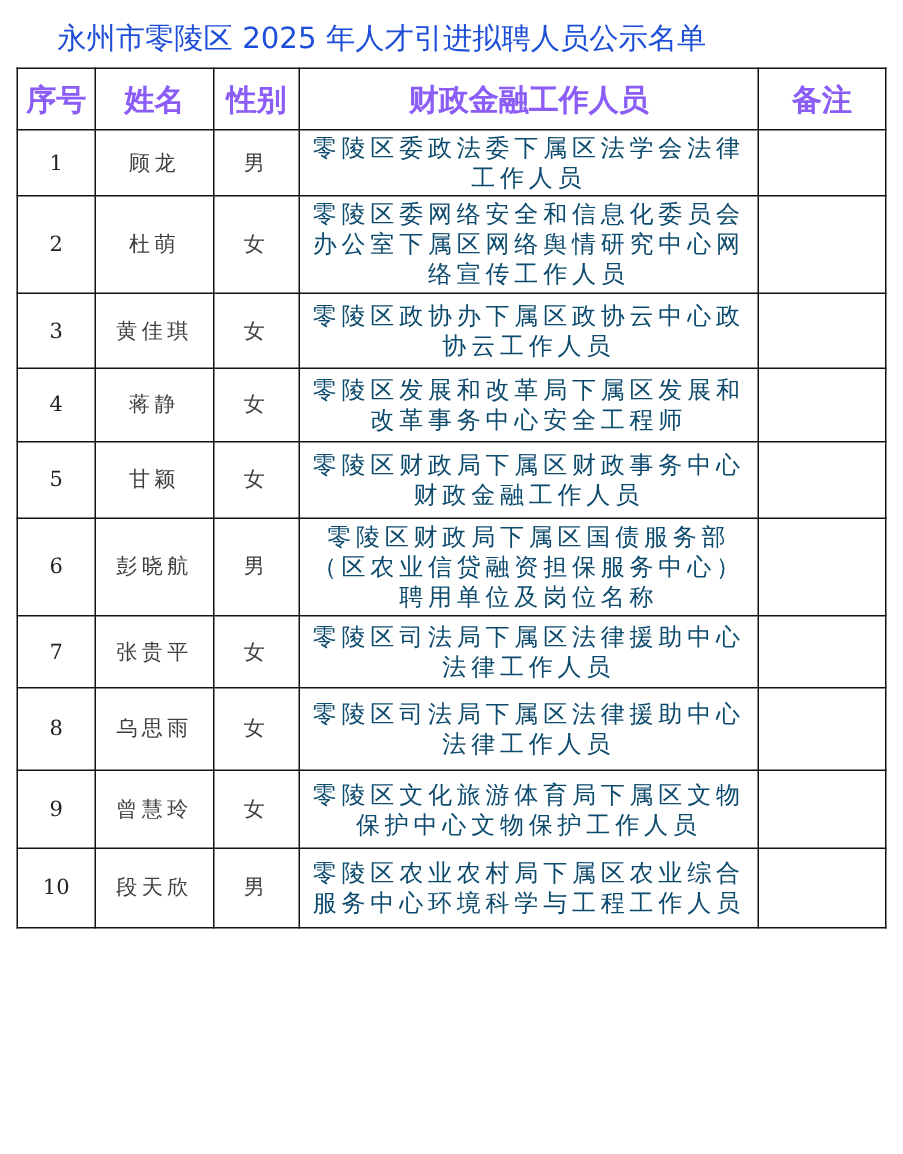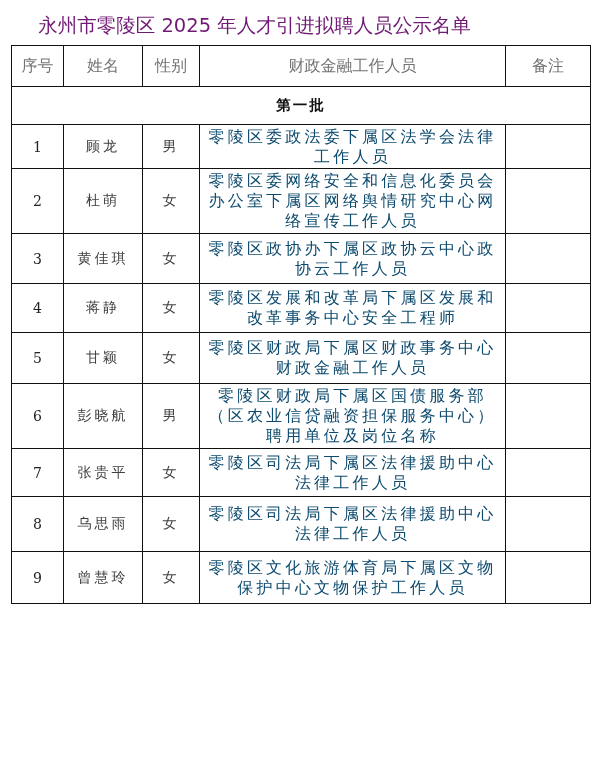--- a/index.html
+++ b/index.html
@@ -1,37 +1,37 @@
 <!DOCTYPE html>
 <html><head>
 <meta charset="utf-8">
 <style>
   html, body { margin: 0; padding: 0; background: #ffffff; }
   body { width: 602px; height: 769px; position: relative; overflow: hidden; color: #111; }
   .title {
     position: absolute; left: 0; top: 12px; width: 509px; text-align: center;
     font-family: "DejaVu Sans", "Liberation Sans", sans-serif;
-    font-size: 19.5px; color: #701a75; letter-spacing: 0px; white-space: nowrap;
+    font-size: 19.5px; color: #1d4ed8; letter-spacing: 0px; white-space: nowrap;
   }
   table.roster {
     position: absolute; left: 11px; top: 45px; width: 579px;
     border-collapse: collapse; table-layout: fixed;
     font-family: "DejaVu Serif", "Liberation Serif", serif;
   }
   table.roster td, table.roster th {
     border: 1.5px solid #111; padding: 0; text-align: center; vertical-align: middle;
   }
   col.c-no { width: 52px; }
   col.c-name { width: 79px; }
   col.c-sex { width: 57px; }
   col.c-unit { width: 306px; }
   col.c-note { width: 85px; }
   th {
     font-family: "DejaVu Sans", "Liberation Sans", sans-serif;
-    font-weight: normal; font-size: 16px; height: 40px; color: #737373;
+    font-weight: bold; font-size: 20px; height: 40px; color: #8b5cf6;
   }
   td.section {
     height: 37px; font-weight: bold; font-size: 14.5px; letter-spacing: 2px;
   }
   td.no { text-align: left; padding-left: 10px; font-size: 14px; color: #222; }
   td.name, td.sex { font-size: 14px; letter-spacing: 3px; color: #404040; }
   td.unit {
     font-size: 16px; letter-spacing: 3.2px; line-height: 20px;
     padding: 1px 14px 1px 10px; color: #0c4a6e; text-align: center;
   }
@@ -52,23 +52,20 @@
   <thead>
     <tr>
       <th>序号</th>
       <th>姓名</th>
       <th>性别</th>
       <th>财政金融工作人员</th>
       <th>备注</th>
     </tr>
   </thead>
   <tbody>
-    <tr>
-      <td class="section" colspan="5">第一批</td>
-    </tr>
 
     <tr style="height:44px">
       <td class="no">1</td>
       <td class="name">顾龙</td>
       <td class="sex">男</td>
       <td class="unit">零陵区委政法委下属区法学会法律工作人员</td>
       <td class="note"></td>
     </tr>
     <tr style="height:65px">
       <td class="no">2</td>
@@ -119,14 +116,21 @@
       <td class="unit">零陵区司法局下属区法律援助中心法律工作人员</td>
       <td class="note"></td>
     </tr>
     <tr style="height:52px">
       <td class="no">9</td>
       <td class="name">曾慧玲</td>
       <td class="sex">女</td>
       <td class="unit">零陵区文化旅游体育局下属区文物保护中心文物保护工作人员</td>
       <td class="note"></td>
     </tr>
+    <tr style="height:53px">
+      <td class="no">10</td>
+      <td class="name">段天欣</td>
+      <td class="sex">男</td>
+      <td class="unit">零陵区农业农村局下属区农业综合服务中心环境科学与工程工作人员</td>
+      <td class="note"></td>
+    </tr>
   </tbody>
 </table>
 
 </body></html>

